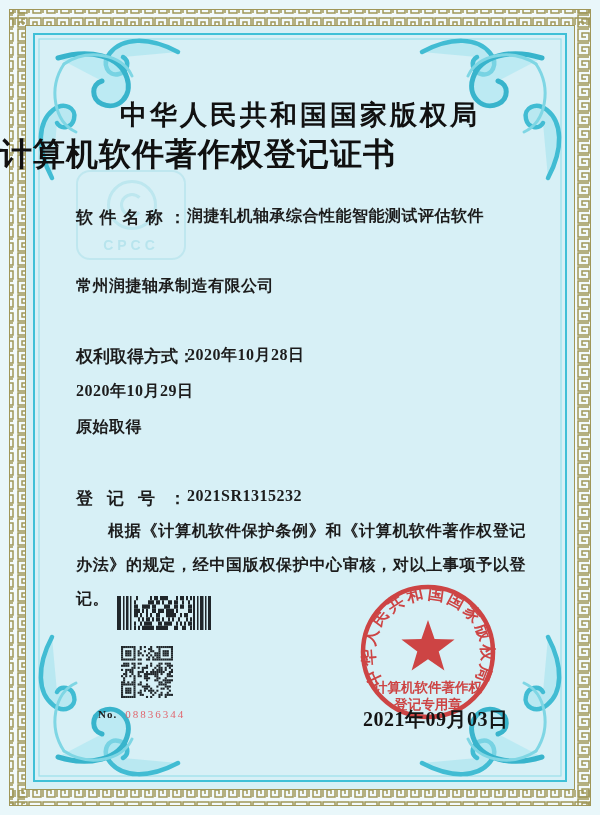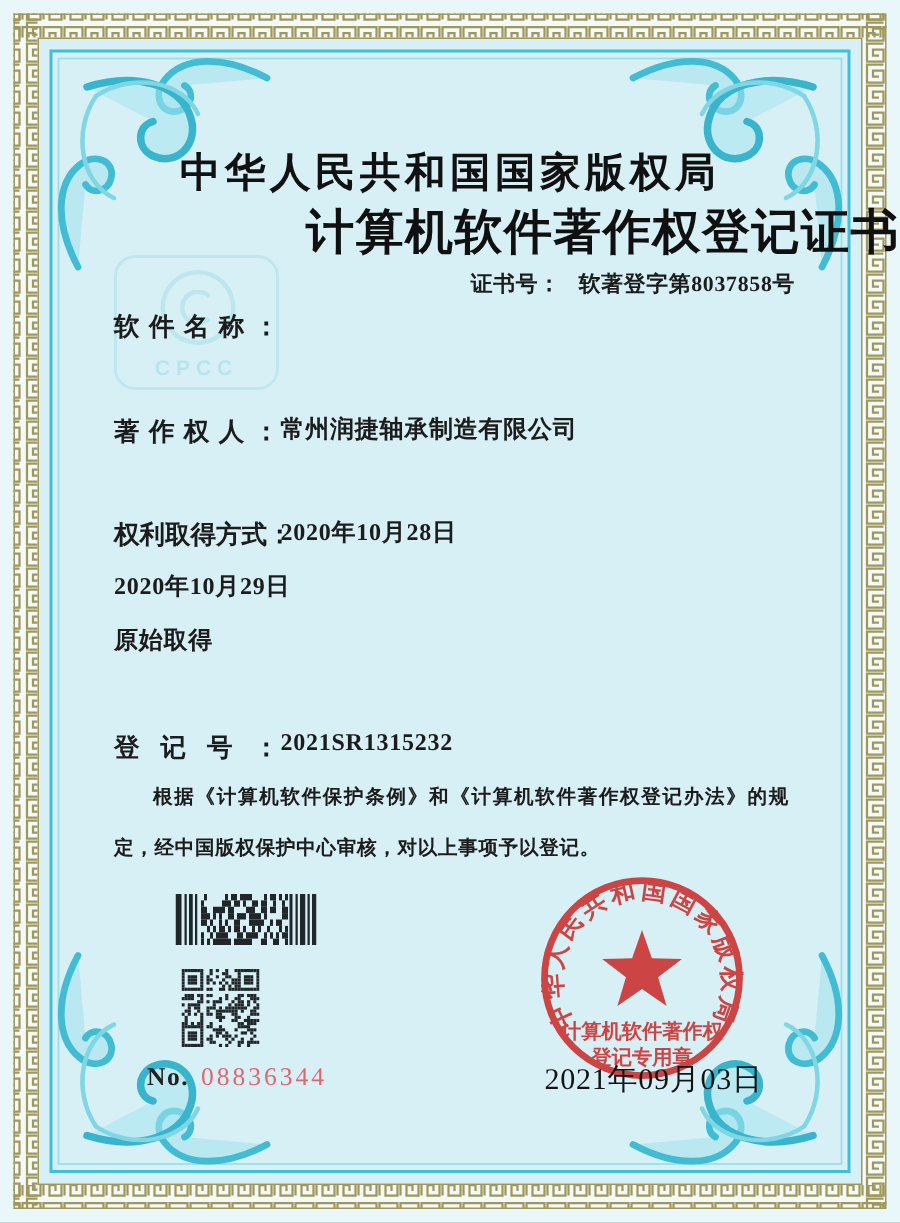--- a/index.html
+++ b/index.html
@@ -15,21 +15,21 @@
   }
   .abs{position:absolute;left:0;top:0;}
   
   .authority{
     position:absolute;left:0;right:0;top:97px;
     text-align:center;font-size:27px;font-weight:bold;
     letter-spacing:3px;color:#111;
   }
   .cert-title{
     position:absolute;left:0;right:0;top:133px;
-    text-align:right;font-size:32px;font-weight:bold;
+    text-align:left;font-size:32px;font-weight:bold;
     letter-spacing:1px;color:#101010;
   }
   .certno-line{
     position:absolute;right:70px;top:180px;
     font-size:14.5px;font-weight:bold;letter-spacing:.5px;
   }
   .certno-line .gap{display:inline-block;width:12px;}
   .frow{
     position:absolute;left:76px;
     display:flex;align-items:flex-start;
@@ -38,32 +38,32 @@
   .flabel{
     display:inline-block;width:110px;flex:0 0 110px;
     font-size:17px;
     text-align:justify;text-align-last:justify;
     margin-right:1px;
   }
   .fvalue{display:inline-block;letter-spacing:.5px;}
   .fvalue .line2{display:block;margin-top:7px;letter-spacing:1px;}
   .statement{
     position:absolute;left:76px;top:514px;width:450px;
-    font-size:13px;font-weight:bold;line-height:34px;
+    font-size:16px;font-weight:bold;line-height:34px;
     text-align:justify;text-indent:2em;letter-spacing:.5px;
   }
   .no-line{
     position:absolute;left:98px;top:708px;
-    font-size:17px;letter-spacing:1px;
+    font-size:11px;letter-spacing:1px;
   }
   .no-line .no-label{color:#222;font-weight:bold;margin-right:8px;}
   .no-line .no-value{color:#e0666e;letter-spacing:2px;}
   .issue-date{
     position:absolute;left:363px;top:706px;
-    font-size:20px;font-weight:normal;letter-spacing:.5px;color:#141414;
+    font-size:20px;font-weight:bold;letter-spacing:.5px;color:#141414;
   }
   
   .barcode{position:absolute;left:117px;top:596px;}
   .qrcode{position:absolute;left:121px;top:646px;}
   .seal{position:absolute;left:346px;top:570px;opacity:.93;}
   .cpcc-wm{
     position:absolute;left:76px;top:170px;width:106px;height:86px;
     border:2px solid rgba(120,205,220,.45);border-radius:14px;
     opacity:.55;pointer-events:none;
   }
@@ -129,32 +129,29 @@
     <use href="#flourish" transform="translate(572,787) scale(-1,-1)"></use>
   </svg>
 
   <div class="cpcc-wm">
     <div class="ring"></div>
     <div class="wm-text">CPCC</div>
   </div>
 
   <div class="authority">中华人民共和国国家版权局</div>
   <div class="cert-title">计算机软件著作权登记证书</div>
-  <div class="certno-line">
-    <span>证书号：</span><span class="gap"></span><span>软著登字第8037858号</span>
-  </div>
 
   <div class="frow" style="top:206px">
     <span class="flabel">软件名称：</span>
     <span class="fvalue">
+      <span>润捷轧机轴承综合性能智能测试评估软件</span>
     </span>
   </div>
 
   <div class="frow" style="top:276px">
-    <span class="flabel">著作权人：</span>
     <span class="fvalue">常州润捷轴承制造有限公司</span>
   </div>
 
   <div class="frow" style="top:345px">
     <span class="flabel">权利取得方式：</span>
     <span class="fvalue">2020年10月28日</span>
   </div>
 
   <div class="frow" style="top:381px">
     <span class="fvalue">2020年10月29日</span>

